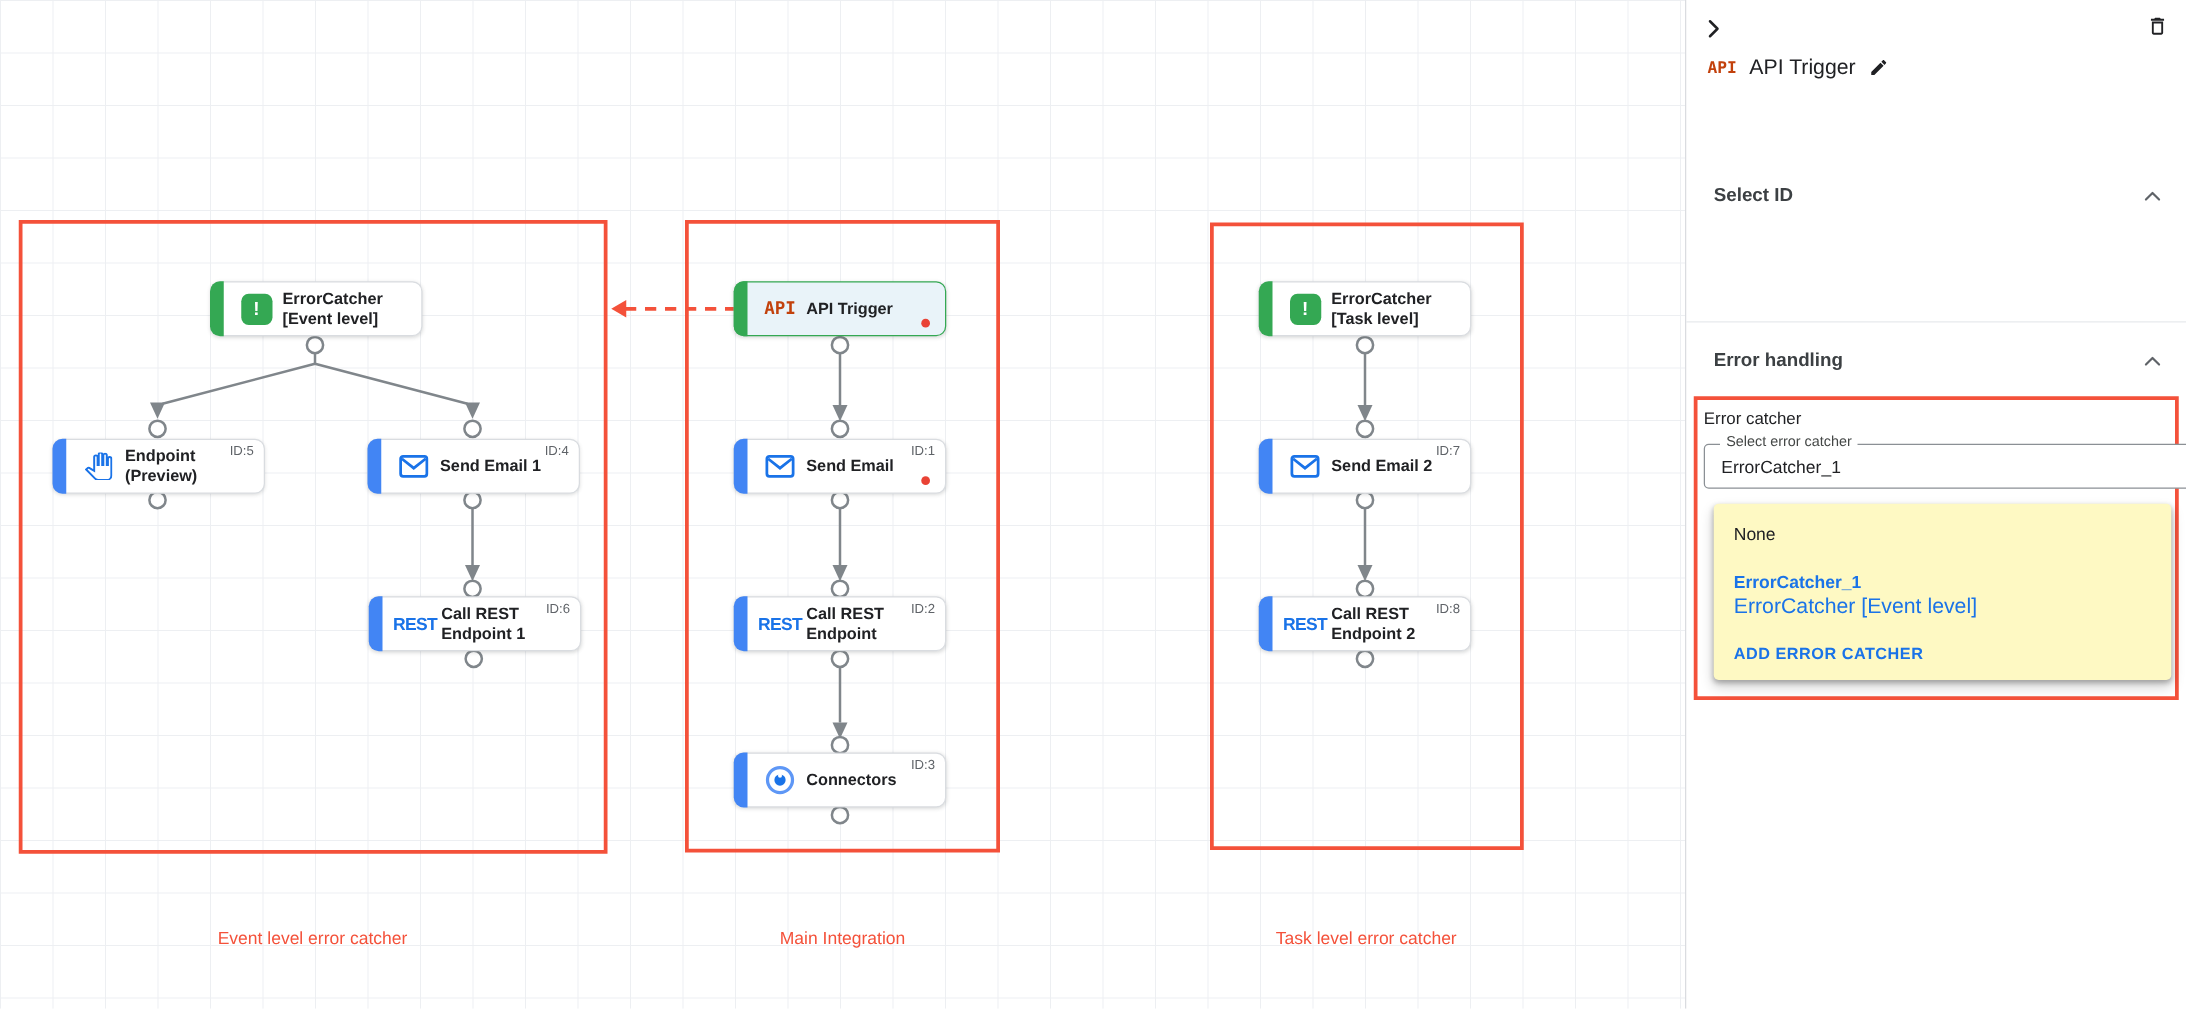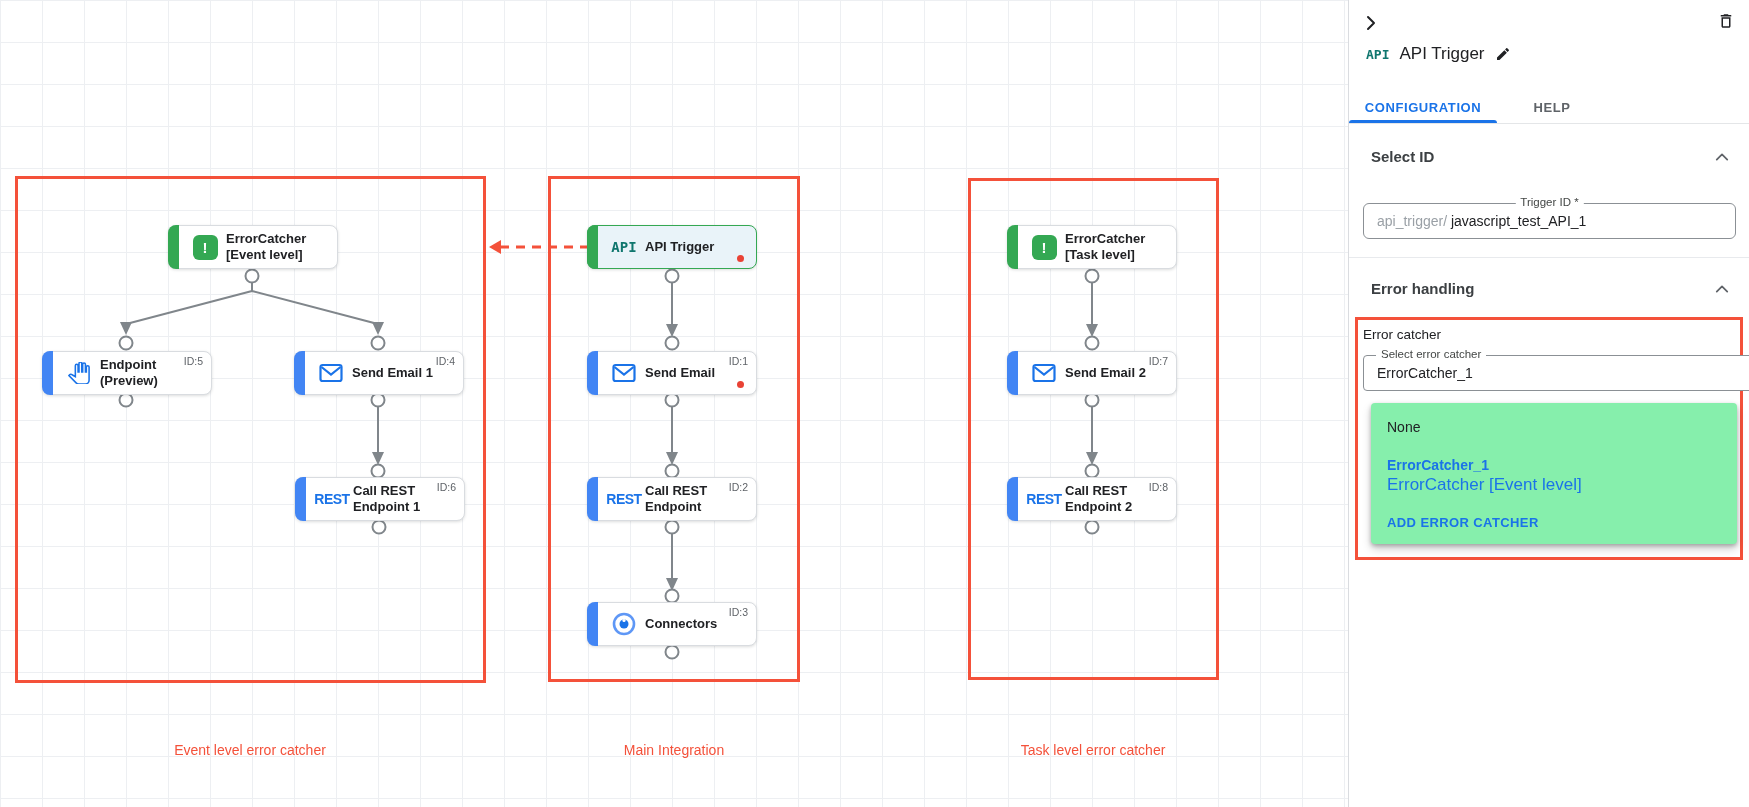--- a/index.html
+++ b/index.html
@@ -23,21 +23,21 @@
           border-radius:8px; box-shadow:0 1px 3px rgba(60,64,67,.18); display:flex; align-items:center; }
   .node .bar { position:absolute; left:-1px; top:-1px; bottom:-1px; width:11px; border-radius:8px 0 0 8px; background:#4285f4; }
   .node.green .bar { background:#34a853; }
   .node.trigger { background:#e9f3f9; border:1.5px solid #34a853; }
   .node .icon { margin-left:20px; width:32px; flex:none; display:flex; align-items:center; justify-content:center; }
   .node .lbl { font-size:13px; font-weight:bold; color:#202124; line-height:1.2; margin-left:5px; }
   .node .idtag { position:absolute; top:3px; right:8px; font-size:10.5px; color:#5f6368;margin-left:40px; }
   .ec-icon { width:25px; height:25px; border-radius:6px; background:#34a853; color:#fff; font-weight:bold;
              font-size:15px; display:flex; align-items:center; justify-content:center; }
   .rest-txt { color:#1a73e8; font-weight:bold; font-size:14px; letter-spacing:-0.5px; }
-  .api-txt { color:#0f766e; font-weight:bold; font-size:14px; font-family:"DejaVu Sans Mono", monospace; }
+  .api-txt { color:#c2410c; font-weight:bold; font-size:14px; font-family:"DejaVu Sans Mono", monospace; }
   .err-dot { position:absolute; width:7px; height:7px; border-radius:50%; background:#e94235; }
 
   
   .panel { position:absolute; left:1348px; top:0; width:401px; height:807px; background:#fff; border-left:1px solid #dadce0; }
   .icon-btn { position:absolute; width:24px; height:24px; cursor:pointer; display:flex; align-items:center; justify-content:center; }
   .panel-title-row { position:absolute; left:17px; top:44px; display:flex; align-items:center; gap:10px; }
   .panel-title { font-size:17px; color:#202124; }
   .tabs { position:absolute; left:0; top:88px; width:100%; height:36px; border-bottom:1px solid #e4e6e8; display:flex; }
   .tab { width:148px; text-align:center; font-size:13px; font-weight:bold; letter-spacing:.6px; color:#5f6368;
          padding-top:12px; cursor:pointer; position:relative; }
@@ -51,21 +51,21 @@
   .outl-field { position:absolute; border:1px solid #8b9095; border-radius:6px; background:#fff; }
   .outl-label { position:absolute; top:-8px; background:#fff; padding:0 5px; font-size:11.5px; color:#444746; white-space:nowrap; }
   .field-text { position:absolute; top:50%; transform:translateY(-50%); left:13px; font-size:14px; color:#202124; white-space:nowrap; }
   .prefix { color:#9aa0a6; }
   .caret-down { position:absolute; right:14px; top:50%; margin-top:-2px; width:0; height:0;
                 border-left:5px solid transparent; border-right:5px solid transparent; border-top:6px solid #5f6368; }
 
   .hl-box { position:absolute; border:3px solid #f4513a; }
   .ec-caption { position:absolute; font-size:13.5px; color:#202124; }
 
-  .menu { position:absolute; background:#86efac; border-radius:4px; box-shadow:0 2px 4px rgba(0,0,0,.25), 0 5px 10px rgba(0,0,0,.18); padding:8px 0; }
+  .menu { position:absolute; background:#fef9c3; border-radius:4px; box-shadow:0 2px 4px rgba(0,0,0,.25), 0 5px 10px rgba(0,0,0,.18); padding:8px 0; }
   .menu-item { padding:8px 16px; cursor:pointer; }
   .mi-main { font-size:14px; color:#202124; }
   .mi-main.blue { color:#1a73e8; font-weight:bold; }
   .mi-main.bold { font-weight:bold; }
   .mi-sub { font-size:17px; margin-top:2px; color:#3c4043; }
   .mi-sub.blue { color:#1a73e8; }
   .menu-action { padding:12px 16px 6px; font-size:13px; font-weight:bold; letter-spacing:.4px; color:#1a73e8; cursor:pointer; }
 </style>
 </head>
 <body>
@@ -273,39 +273,28 @@
     <div class="panel-title-row">
       <span class="api-txt" style="font-size:13px;">API</span>
       <span class="panel-title">API Trigger</span>
       <span style="cursor:pointer; display:flex;">
         <svg width="16" height="16" viewBox="0 0 24 24">
             <path fill="#202124" d="M3 17.25V21h3.75L17.81 9.94l-3.75-3.75L3 17.25zM20.71 7.04c.39-.39.39-1.02 0-1.41l-2.34-2.34c-.39-.39-1.02-.39-1.41 0l-1.83 1.83 3.75 3.75 1.83-1.83z"></path>
           </svg>
       </span>
     </div>
 
-    <div class="tabs">
-      <div class="tab active">CONFIGURATION</div>
-      <div class="tab help">HELP</div>
-    </div>
 
     <div class="section-head" style="top:148px;">Select ID</div>
     <div class="chev-up" style="top:150px;">
       <svg width="14" height="14" viewBox="0 0 16 16">
           <path d="M2 11 L8 5 L14 11" fill="none" stroke="#5f6368" stroke-width="2" stroke-linecap="round" stroke-linejoin="round"></path>
         </svg>
     </div>
 
-    <div class="outl-field" style="left:14px; top:203px; width:373px; height:36px;">
-      <span class="outl-label" style="left:50%; transform:translateX(-50%);">Trigger ID *</span>
-      <span class="field-text">
-        <span class="prefix">api_trigger/</span>
-        <span>javascript_test_API_1</span>
-      </span>
-    </div>
 
     <div class="divider" style="top:257px;"></div>
 
     <div class="section-head" style="top:280px;">Error handling</div>
     <div class="chev-up" style="top:282px;">
       <svg width="14" height="14" viewBox="0 0 16 16">
           <path d="M2 11 L8 5 L14 11" fill="none" stroke="#5f6368" stroke-width="2" stroke-linecap="round" stroke-linejoin="round"></path>
         </svg>
     </div>
 

